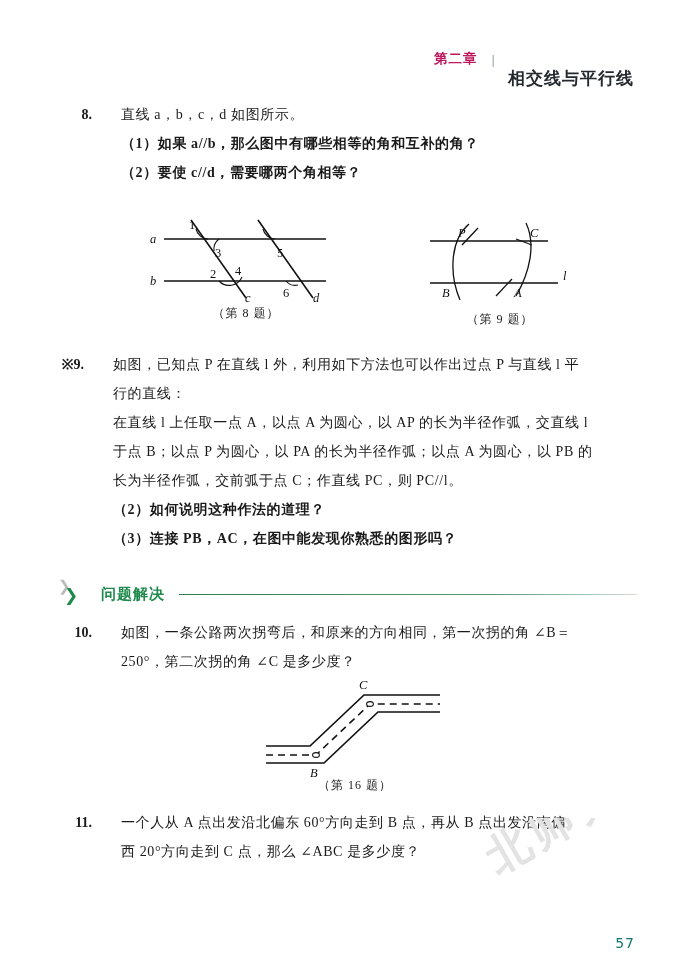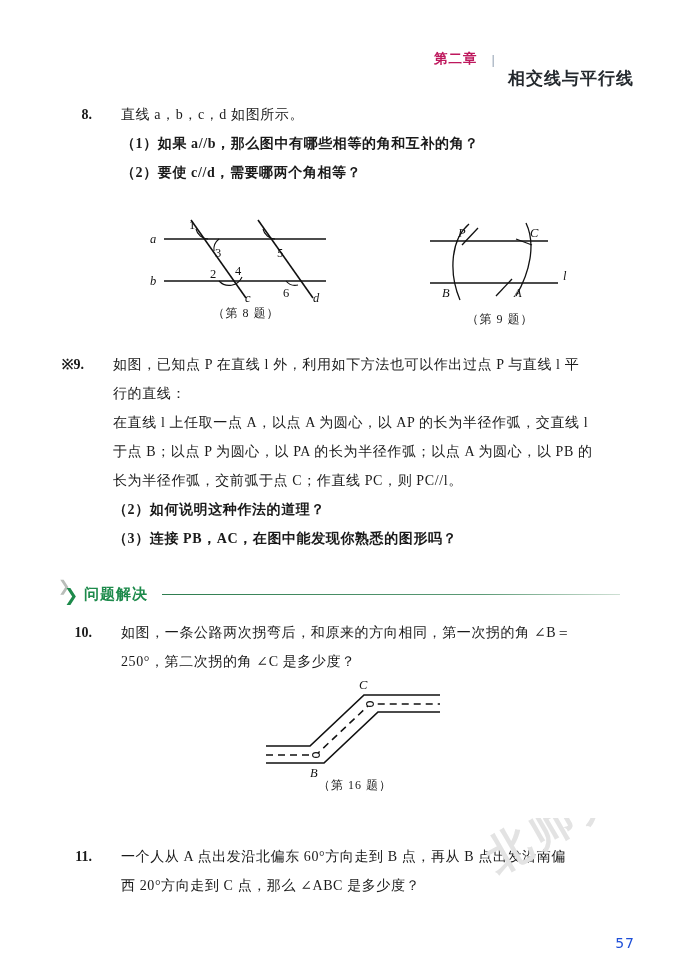--- a/index.html
+++ b/index.html
@@ -122,21 +122,21 @@
     left: 6px; top: 5px;
     font-size: 17px;
     color: #1d8a4b;
   }
   .section-title {
     font-family: "DejaVu Sans", "Liberation Sans", sans-serif;
     font-size: 15px;
     font-weight: bold;
     color: #1d8a4b;
     letter-spacing: 1px;
-    margin-left: 0;
+    margin-left: 17px;
   }
   .section-rule {
     height: 1px;
     background: linear-gradient(to right, #2e7d4f 0%, #5d9b77 70%, #cfe0d4 100%);
     margin-left: 14px;
     width: 458px;
   }
 
   
   .figure { position: absolute; }
@@ -153,21 +153,21 @@
     fill: #111;
   }
 
   
   .page-number {
     position: absolute;
     right: 57px;
     bottom: 28px;
     font-family: "DejaVu Sans", "Liberation Sans", sans-serif;
     font-size: 14px;
-    color: #1d4ed8;
+    color: #0f766e;
     letter-spacing: 1px;
   }
 
   
   .watermark {
     position: absolute;
     right: 6px;
     bottom: 6px;
     width: 215px;
     height: 155px;
@@ -307,21 +307,21 @@
 
       <ellipse cx="58" cy="77" rx="3.4" ry="2.4" fill="#fff" stroke="#111" stroke-width="1.1"></ellipse>
       <ellipse cx="112" cy="26" rx="3.4" ry="2.4" fill="#fff" stroke="#111" stroke-width="1.1"></ellipse>
 
       <text class="fig-lbl" x="52" y="99">B</text>
       <text class="fig-lbl" x="101" y="11">C</text>
     </svg>
   </div>
   <div class="fig-caption" style="left:280px; top:777px; width:150px;">（第 16 题）</div>
 
-  <div class="problem" style="left:58px; top:842px;">
+  <div class="problem" style="left:58px; top:808px;">
     <div class="prob-num">11.</div>
     <div class="prob-body">
       <div class="line">一个人从 A 点出发沿北偏东 60°方向走到 B 点，再从 B 点出发沿南偏</div>
       <div class="line">西 20°方向走到 C 点，那么 ∠ABC 是多少度？</div>
     </div>
   </div>
 
 </div>
 
 <div class="watermark">

